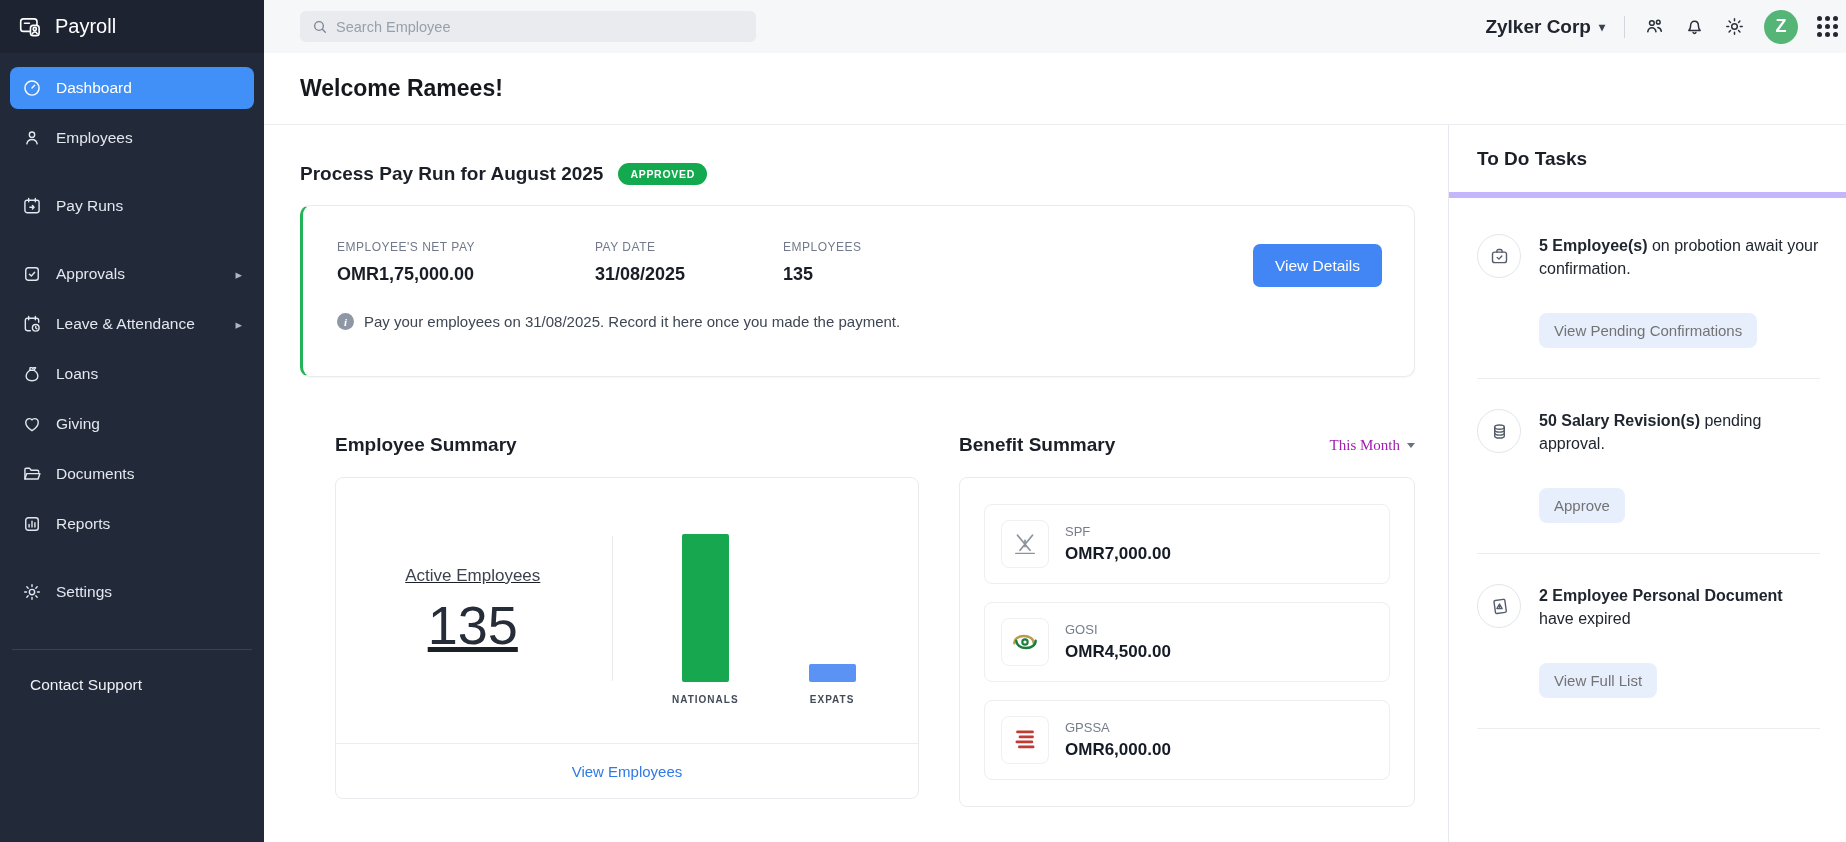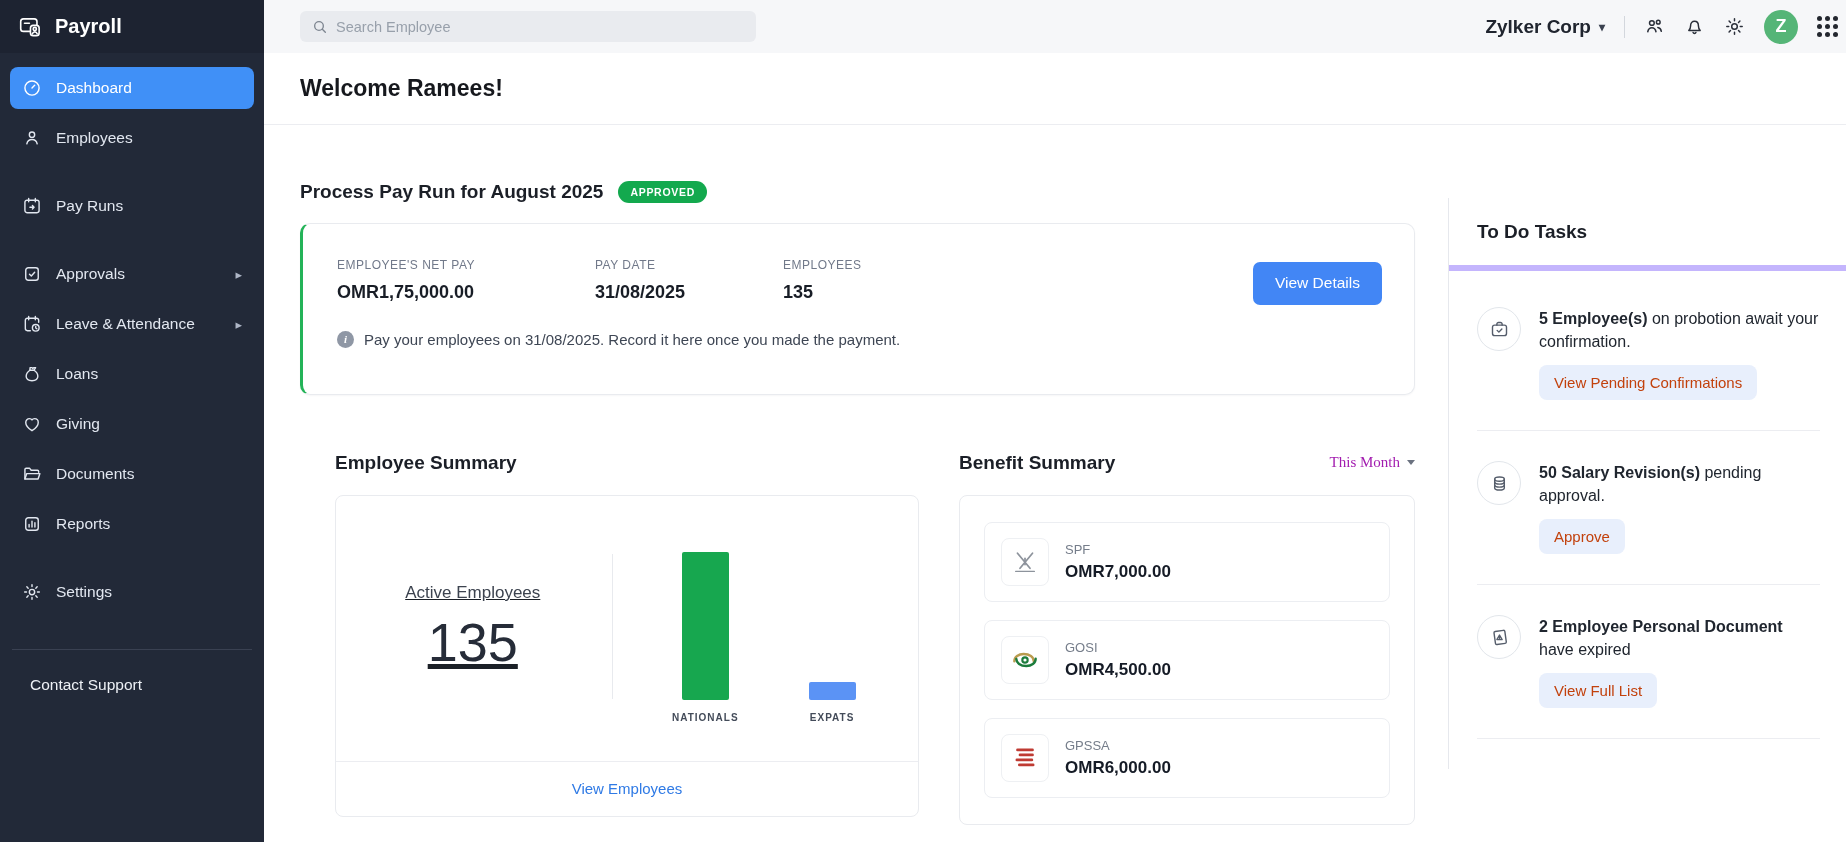--- a/index.html
+++ b/index.html
@@ -3,21 +3,21 @@
 <meta charset="utf-8">
 <style>
   * { margin:0; padding:0; box-sizing:border-box; }
   html,body { width:1846px; height:842px; overflow:hidden;
     font-family:"Liberation Sans", sans-serif; background:#fff; color:#1b2027; }
   body { display:flex; }
 
   
   .sidebar { width:264px; background:#222938; display:flex; flex-direction:column; flex-shrink:0; }
   .logo-row { height:53px; background:#1d2331; display:flex; align-items:center; gap:11px; padding-left:18px; }
-  .logo-row .app-title { color:#fff; font-size:20px; font-weight:700; }
+  .logo-row .app-title { color:#fff; font-size:20px; font-weight:400; }
   .nav { padding:14px 10px 0 10px; }
   .nav-item { height:42px; display:flex; align-items:center; gap:14px; padding:0 12px;
     border-radius:8px; font-size:15.5px; color:#e2e7f0; margin-bottom:8px; cursor:pointer; }
   .nav-item.active { background:#4090f7; color:#fff; }
   .nav-item svg { width:20px; height:20px; flex-shrink:0; }
   .nav-item .chev { margin-left:auto; font-size:13px; color:#aeb6c6; }
   .nav-gap { height:18px; }
   .side-divider { height:1px; background:#3a4152; margin:28px 12px 0 12px; }
   .contact { color:#eef1f6; font-size:15.5px; padding:26px 0 0 30px; cursor:pointer; }
 
@@ -36,21 +36,21 @@
   .tb-icon svg { width:21px; height:21px; display:block; }
   .avatar { width:34px; height:34px; border-radius:50%; background:#55b577; color:#fff; font-weight:700;
     font-size:18px; display:flex; align-items:center; justify-content:center; cursor:pointer; }
   .grid-icon { display:grid; grid-template-columns:repeat(3,5px); grid-gap:3px; cursor:pointer; }
   .grid-icon i { width:5px; height:5px; border-radius:50%; background:#23272f; }
 
   .welcome-band { height:72px; background:#fff; border-bottom:1px solid #ecedf1;
     display:flex; align-items:center; padding-left:36px; flex-shrink:0; }
   .welcome-band h1 { font-size:23px; font-weight:700; color:#16181d; }
 
-  .content-row { flex:1; display:flex; min-height:0;align-items:center; }
+  .content-row { flex:1; display:flex; min-height:0; }
   .main { flex:1; padding:38px 33px 0 36px; min-width:0; }
 
   
   .payrun-title-row { display:flex; align-items:center; gap:15px; }
   .section-title { font-size:19px; font-weight:600; color:#1b1f27; }
   .badge { background:#13a94e; color:#fff; font-size:10.5px; font-weight:700; letter-spacing:.7px;
     padding:5px 12px; border-radius:12px; }
   .payrun-card { margin-top:20px; height:172px; background:#fff; border:1px solid #e9ebef;
     border-left:3px solid #23b358; border-radius:10px; position:relative;
     box-shadow:0 1px 2px rgba(20,30,50,.04); }
@@ -102,21 +102,21 @@
   
   .todo { width:398px; border-left:1px solid #e6e8ed; flex-shrink:0; display:flex; flex-direction:column; }
   .todo-head { height:73px; border-bottom:6px solid #c4b5fd; display:flex; align-items:center; padding-left:28px; }
   .todo-body { padding:36px 26px 0 28px; }
   .task { display:flex; gap:18px; }
   .task-icon { width:44px; height:44px; border-radius:50%; border:1px solid #e2e6eb; flex-shrink:0;
     display:flex; align-items:center; justify-content:center; }
   .task-icon svg { width:21px; height:21px; }
   .task-text { font-size:16px; color:#20262f; line-height:23px; max-width:255px; }
   .task-text b { font-weight:700; }
-  .task-action { margin-top:12px; display:inline-block; background:#e8effc; color:#c2410c; font-size:15px;
+  .task-action { margin-top:33px; display:inline-block; background:#e8effc; color:#737373; font-size:15px;
     padding:9px 15px; border-radius:8px; border:none; cursor:pointer; font-family:"Liberation Sans", sans-serif; }
   .task-divider { height:1px; background:#ecedf1; margin:30px 0; }
 </style>
 </head>
 <body>
 
 <aside class="sidebar">
   <div class="logo-row">
     <svg width="26" height="26" viewBox="0 0 24 24" fill="none" stroke="#fff" stroke-width="1.5" stroke-linecap="round" stroke-linejoin="round">
       <rect x="2.5" y="4.5" width="15" height="11.5" rx="2.5"></rect>

